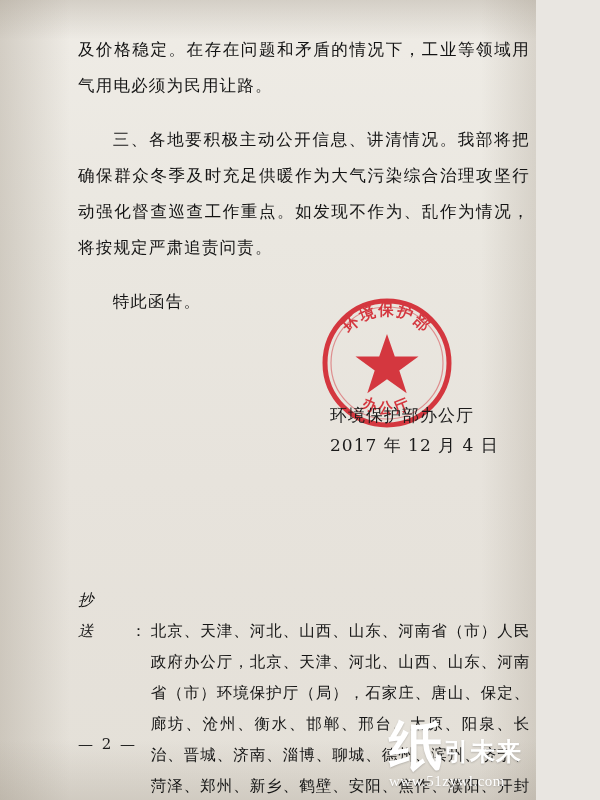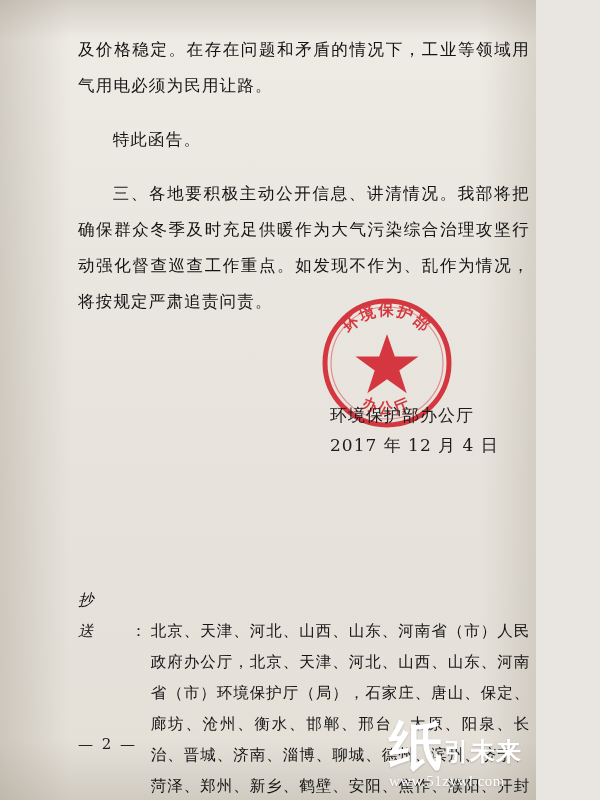--- a/index.html
+++ b/index.html
@@ -178,22 +178,22 @@
 
 <div class="page">
 
   <div class="paper-shade-top"></div>
   <div class="paper-shade-left"></div>
   <div class="paper-shade-right"></div>
   <div class="paper-shade-bottom"></div>
 
   <div class="body-text">
     <p class="para">及价格稳定。在存在问题和矛盾的情况下，工业等领域用气用电必须为民用让路。</p>
+    <p class="para indent gap">三、各地要积极主动公开信息、讲清情况。我部将把确保群众冬季及时充足供暖作为大气污染综合治理攻坚行动强化督查巡查工作重点。如发现不作为、乱作为情况，将按规定严肃追责问责。</p>
     <p class="para indent gap">特此函告。</p>
-    <p class="para indent gap">三、各地要积极主动公开信息、讲清情况。我部将把确保群众冬季及时充足供暖作为大气污染综合治理攻坚行动强化督查巡查工作重点。如发现不作为、乱作为情况，将按规定严肃追责问责。</p>
   </div>
 
   <div class="seal">
     <svg width="150" height="150" viewBox="0 0 150 150" xmlns="http://www.w3.org/2000/svg">
       <g opacity="0.88">
         <circle cx="75" cy="75" r="62" fill="none" stroke="#d2202a" stroke-width="5"></circle>
         <circle cx="75" cy="75" r="56" fill="none" stroke="#d2202a" stroke-width="1.2" opacity="0.5"></circle>
         <polygon points="75,46 82.8,68.5 106.5,68.5 87.3,82.6 94.7,105.2 75,91.3 55.3,105.2 62.7,82.6 43.5,68.5 67.2,68.5" fill="#d2202a"></polygon>
         <path id="sealTopArc" d="M 75 17 m -48 58 a 48 48 0 0 1 96 0" fill="none" stroke="none"></path>
         <text fill="#d2202a" font-size="15.5" font-family="DejaVu Serif, Liberation Serif, serif" font-weight="bold" letter-spacing="2">

